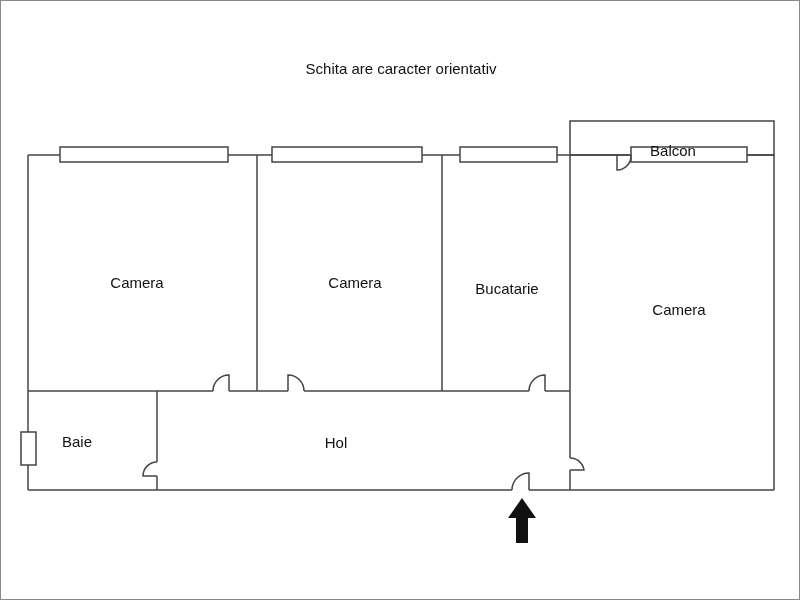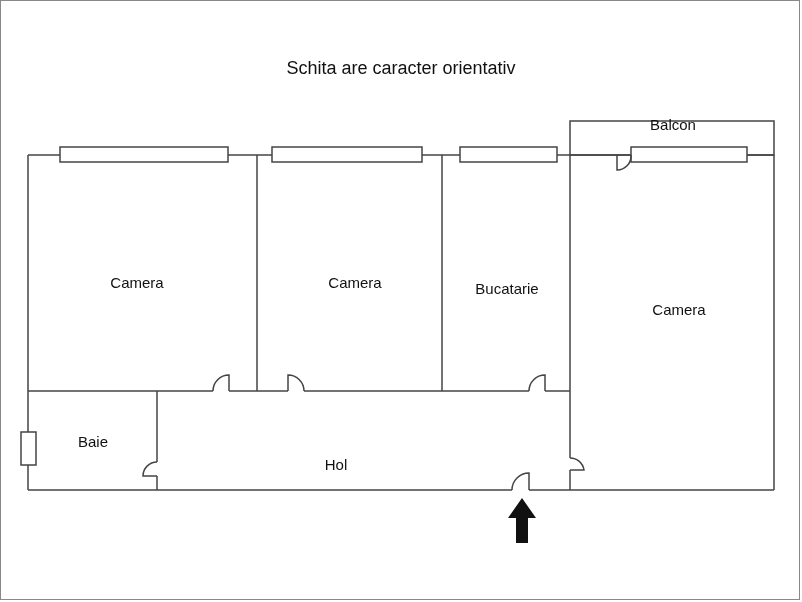--- a/index.html
+++ b/index.html
@@ -1,20 +1,20 @@
 <!DOCTYPE html>
 <html><head>
 <meta charset="utf-8">
 <style>
   html, body { margin: 0; padding: 0; background: #ffffff; }
   body { width: 802px; height: 602px; position: relative; overflow: hidden; font-family: "DejaVu Sans", sans-serif; }
   .frame { position: absolute; left: 0; top: 0; width: 800px; height: 600px; border: 1px solid #888; box-sizing: border-box; }
   svg { position: absolute; left: 0; top: 0; }
   .lbl { position: absolute; font-family: "Liberation Sans", sans-serif; font-size: 15px; color: #111; white-space: nowrap; transform: translate(-50%, -50%); }
-  .title { position: absolute; left: 401px; top: 68px; transform: translate(-50%, -50%); font-family: "Liberation Sans", sans-serif; font-size: 18px; color: #111; white-space: nowrap; }
+  .title { position: absolute; left: 401px; top: 68px; transform: translate(-50%, -50%); font-family: "Liberation Sans", sans-serif; font-size: 15px; color: #111; white-space: nowrap; }
 </style>
 </head>
 <body>
 
 <div class="frame"></div>
 
 <div class="title">Schita are caracter orientativ</div>
 
 <svg width="802" height="602" viewBox="0 0 802 602">
   <g fill="none" stroke="#444" stroke-width="1.5">
@@ -62,15 +62,15 @@
     <path d="M617 155 L617 170 A14 14 0 0 0 631 155"></path>
   </g>
 
   <polygon points="522,498 536,518 528,518 528,543 516,543 516,518 508,518" fill="#111"></polygon>
 </svg>
 
 <div class="lbl" style="left:137px;top:282px;">Camera</div>
 <div class="lbl" style="left:355px;top:282px;">Camera</div>
 <div class="lbl" style="left:507px;top:288px;">Bucatarie</div>
 <div class="lbl" style="left:679px;top:309px;">Camera</div>
-<div class="lbl" style="left:673px;top:124px;">Balcon</div>
-<div class="lbl" style="left:93px;top:441px;">Baie</div>
-<div class="lbl" style="left:336px;top:464px;">Hol</div>
+<div class="lbl" style="left:673px;top:150px;">Balcon</div>
+<div class="lbl" style="left:77px;top:441px;">Baie</div>
+<div class="lbl" style="left:336px;top:442px;">Hol</div>
 
 </body></html>

